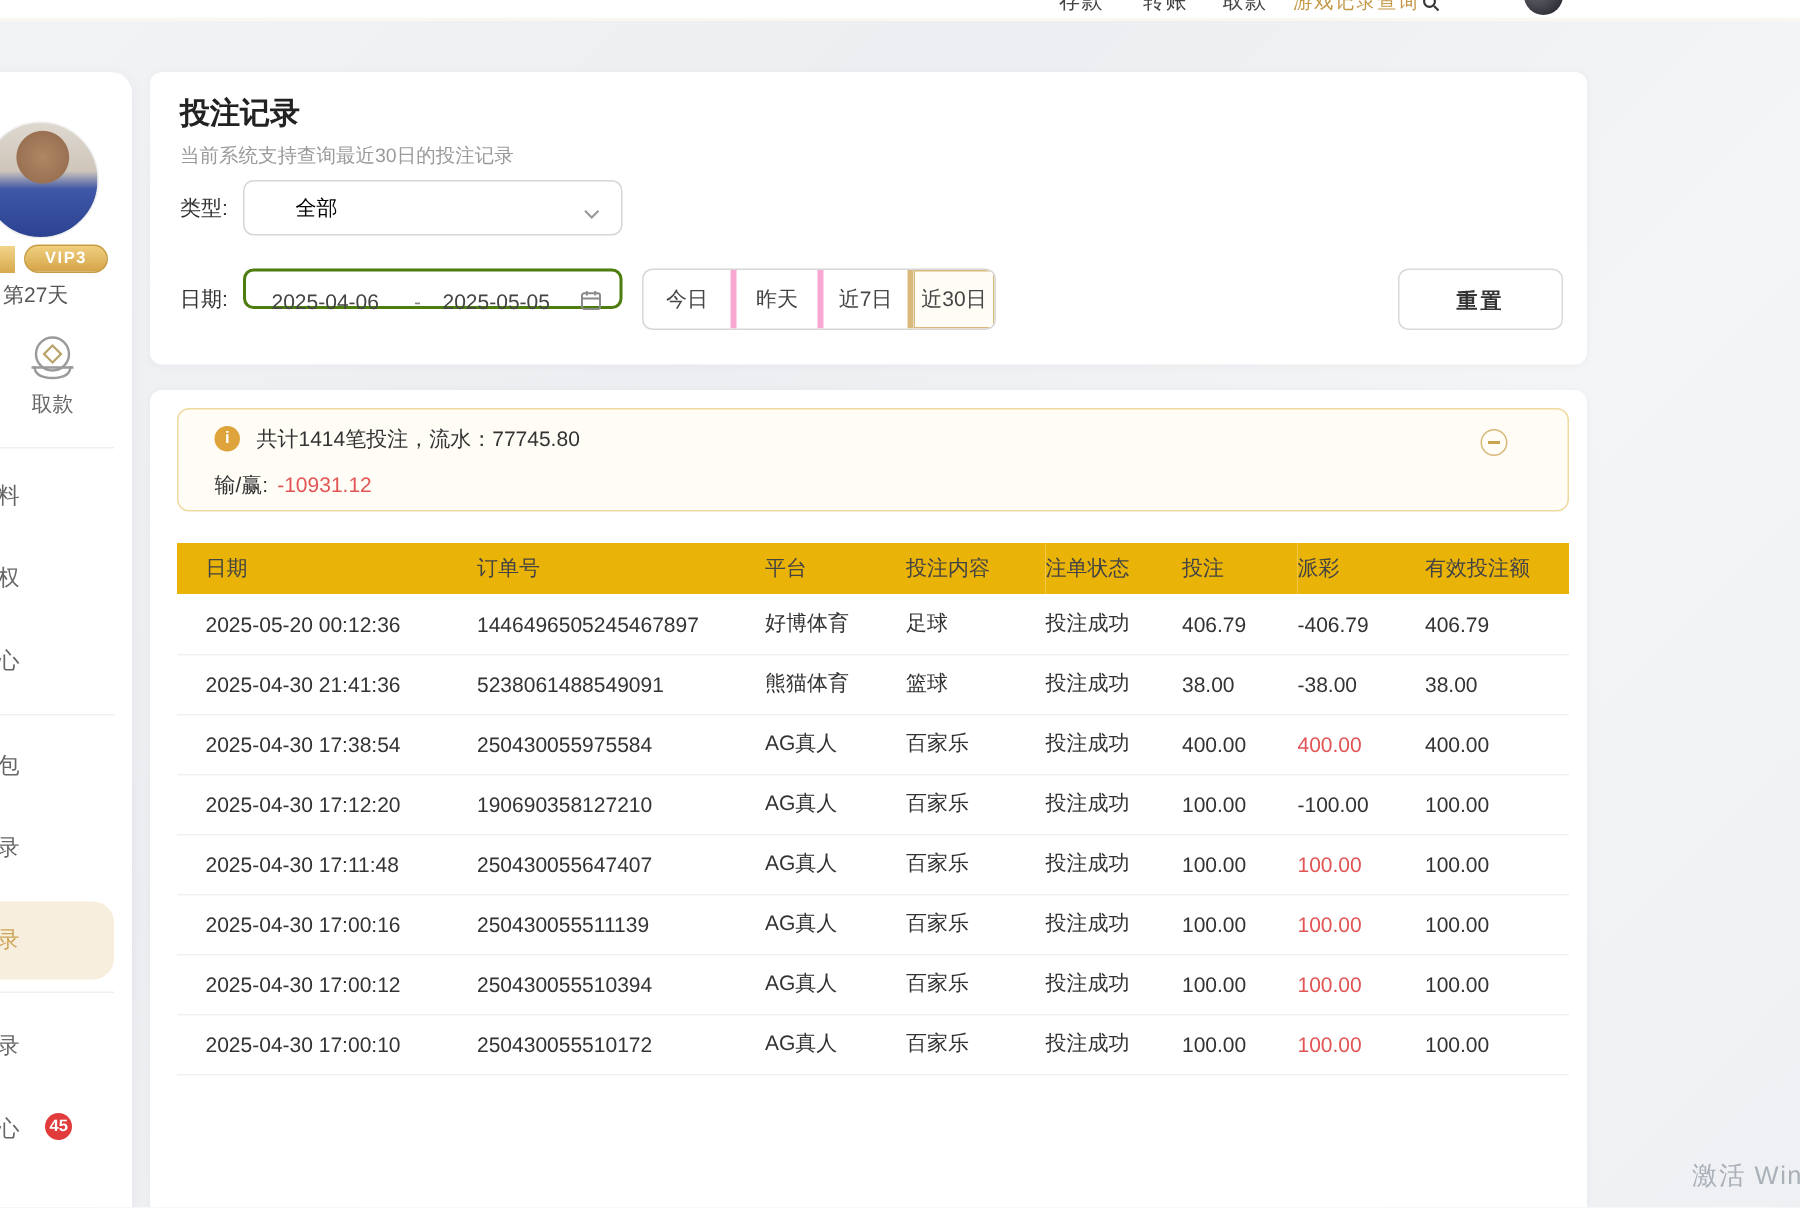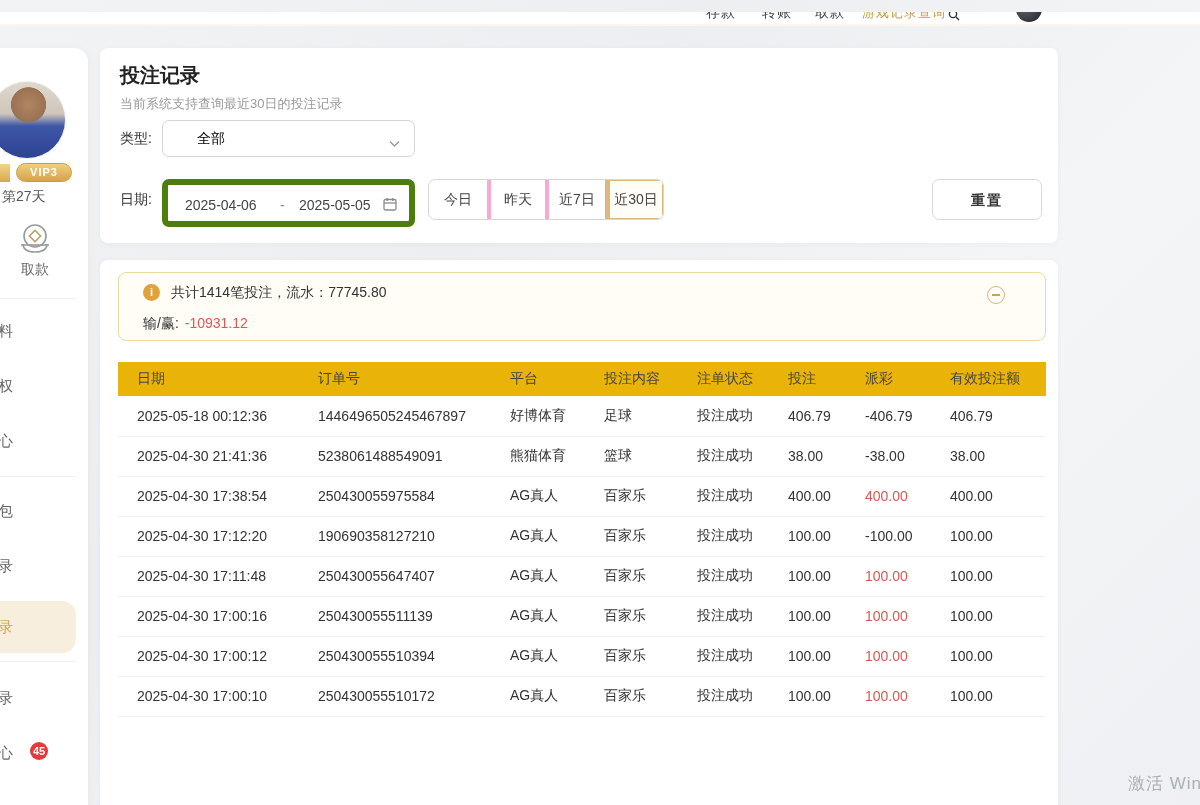--- a/index.html
+++ b/index.html
@@ -5,21 +5,21 @@
   * { margin:0; padding:0; box-sizing:border-box; }
   html,body { width:1200px; height:805px; overflow:hidden; }
   body {
     position:relative;
     font-family:"Liberation Sans","DejaVu Sans",sans-serif;
     background:linear-gradient(135deg,#f2f3f5 0%,#edeef1 35%,#f4f5f7 65%,#eef0f3 100%);
     color:#333;
   }
 
   
-  .topbar{position:absolute;top:12px;left:0;width:1200px;height:14px;background:#fff;border-bottom:2px solid #faf7ee;z-index:6;overflow:hidden;}
+  .topbar{position:absolute;top:0;left:0;width:1200px;height:14px;background:#fff;border-bottom:2px solid #faf7ee;z-index:6;overflow:hidden;}
   .topbar .nav-item{position:absolute;top:-8px;font-size:14px;color:#454545;letter-spacing:1px;}
   .topbar .nav-gold{position:absolute;top:-8px;font-size:13px;color:#c49a4a;letter-spacing:1px;}
   .topbar .search-ic{position:absolute;top:-5px;left:948px;}
   .topbar .avatar-mini{position:absolute;top:-16px;left:1016px;width:26px;height:26px;border-radius:50%;background:radial-gradient(circle at 35% 35%,#6a6a72,#1e1e26);}
 
   
   .sidebar{position:absolute;left:-20px;top:48px;width:108px;height:757px;background:#fff;border-radius:0 14px 0 0;box-shadow:0 2px 10px rgba(40,40,60,.05);z-index:5;}
   .avatar{position:absolute;left:8px;top:33px;width:78px;height:78px;border-radius:50%;
     background:
       radial-gradient(circle at 52% 30%, #b08764 0%, #9a7152 26%, rgba(154,113,82,0) 27%),
@@ -44,21 +44,21 @@
 
   
   .page-title{position:absolute;left:20px;top:14px;font-size:20px;font-weight:bold;color:#222;}
   .page-subtitle{position:absolute;left:20px;top:47px;font-size:13px;color:#9a9a9a;}
   .flt-label{position:absolute;font-size:14px;color:#333;}
   .lab-type{left:20px;top:82px;}
   .lab-date{left:20px;top:143px;}
   .select-box{position:absolute;left:62px;top:72px;width:253px;height:37px;border:1px solid #d6d6d6;border-radius:7px;background:#fff;}
   .select-box .sel-val{position:absolute;left:34px;top:9px;font-size:14px;color:#000000;}
   .select-box .chev{position:absolute;right:14px;top:13px;}
-  .date-box{position:absolute;left:62px;top:131px;width:253px;height:48px;border:6px solid #4d7c0f;border-radius:7px;background:#fff;font-size:14px;color:#444;}
+  .date-box{position:absolute;left:62px;top:131px;width:253px;height:27px;border:2px solid #4d7c0f;border-radius:7px;background:#fff;font-size:14px;color:#444;}
   .date-box .d1{position:absolute;left:17px;top:12px;}
   .date-box .dsep{position:absolute;left:112px;top:12px;color:#888;}
   .date-box .d2{position:absolute;left:131px;top:12px;}
   .date-box .cal{position:absolute;right:12px;top:12px;}
   .quick-group{position:absolute;left:328px;top:131px;height:41px;display:flex;border:1px solid #d6d6d6;border-radius:7px;background:#fff;overflow:hidden;}
   .qr{width:58px;height:39px;line-height:39px;text-align:center;font-size:14px;color:#444;border-left:4px solid #f9a8d4;cursor:pointer;}
   .qr:first-child{border-left:none;}
   .qr.active{box-shadow:inset 0 0 0 1px #d9b97c;background:#fffdf6;border-left-color:#d9b97c;}
   .btn{position:absolute;top:131px;width:110px;height:41px;border-radius:7px;text-align:center;line-height:41px;font-size:14px;cursor:pointer;}
   .btn-search{left:710px;background:#d6a351;color:#fff;font-weight:bold;letter-spacing:2px;}
@@ -199,21 +199,21 @@
             <th>平台</th>
             <th>投注内容</th>
             <th>注单状态</th>
             <th>投注</th>
             <th>派彩</th>
             <th>有效投注额</th>
           </tr>
         </thead>
       <tbody>
           <tr>
-            <td>2025-05-18 00:12:36</td>
+            <td>2025-05-20 00:12:36</td>
             <td>1446496505245467897</td>
             <td>好博体育</td>
             <td>足球</td>
             <td>投注成功</td>
             <td>406.79</td>
             <td>-406.79</td>
             <td>406.79</td>
           </tr>
           <tr>
             <td>2025-04-30 21:41:36</td>

